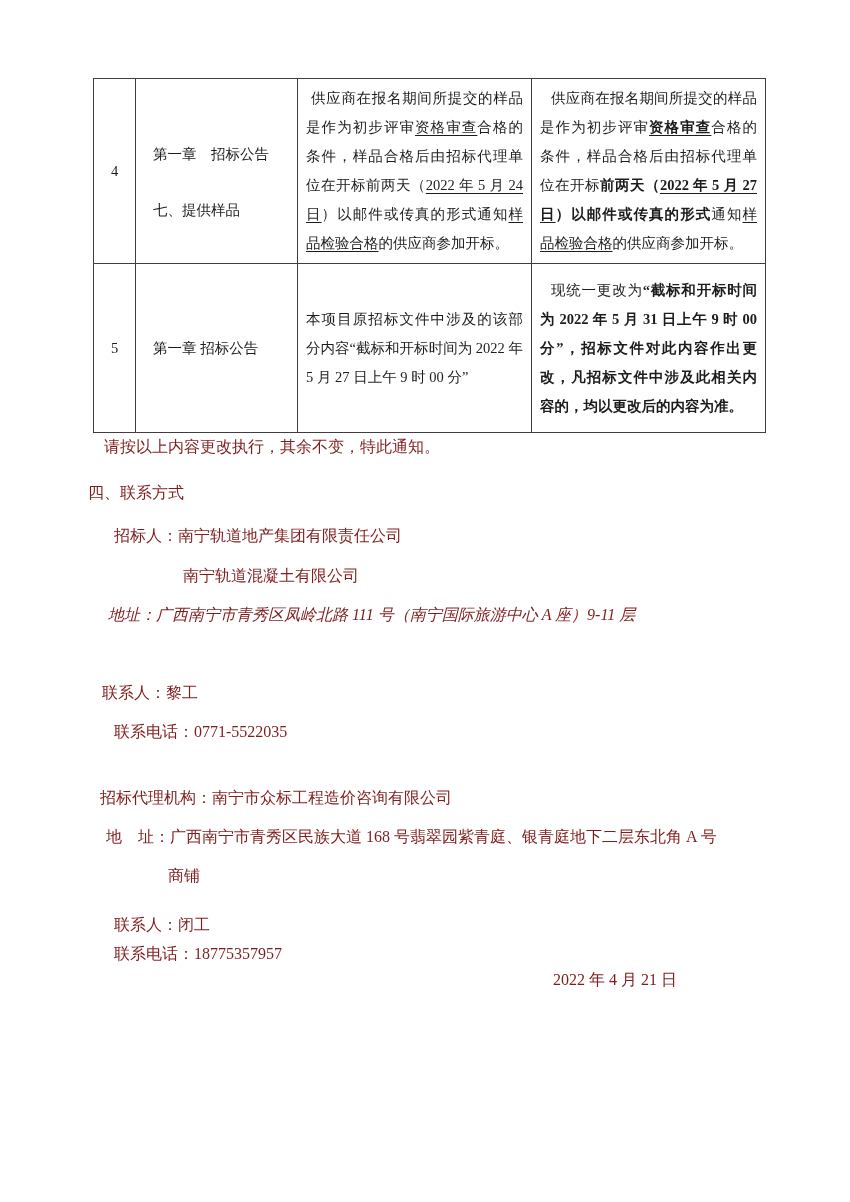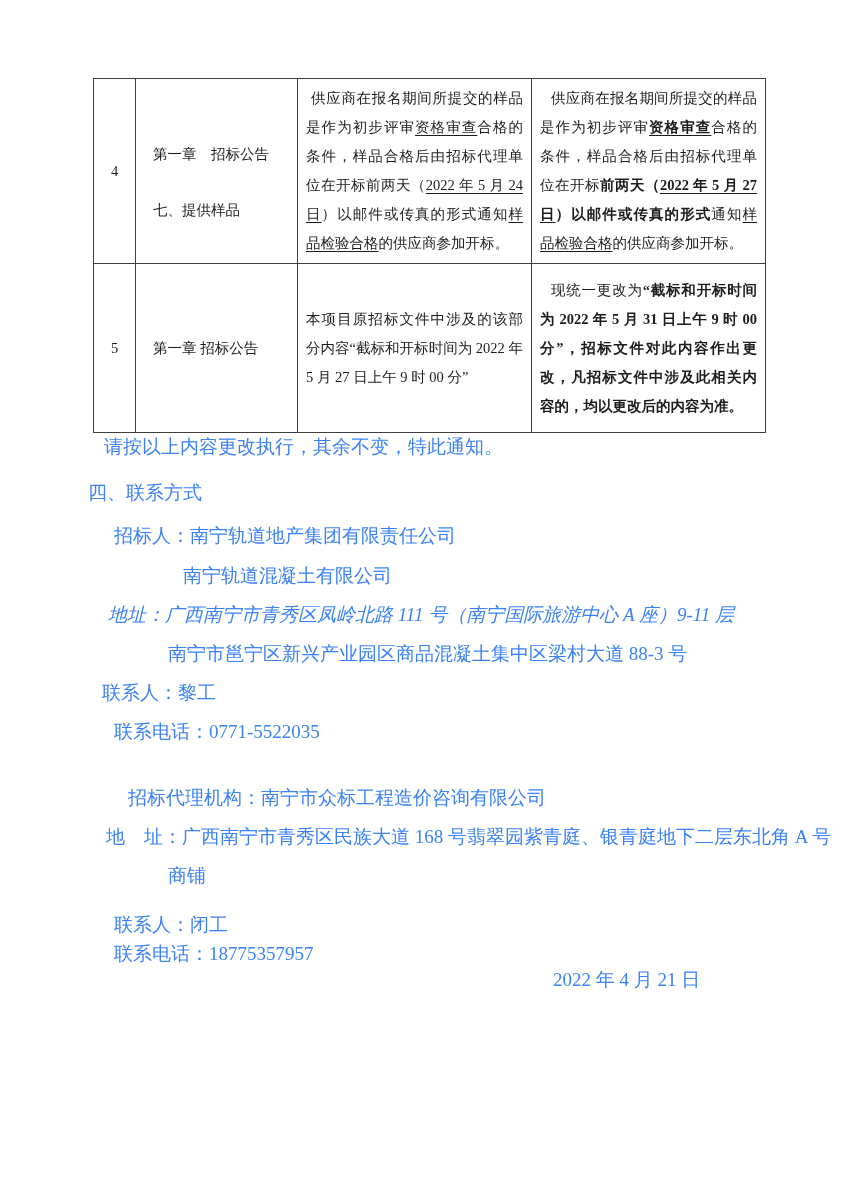--- a/index.html
+++ b/index.html
@@ -33,34 +33,34 @@
   tr.row-4{height:180px;}
   tr.row-5{height:169px;}
   .indent-sm{text-indent:5px;}
   .indent-md{text-indent:11px;}
   .b{font-weight:bold;}
   .u{text-decoration:underline;text-underline-offset:3px;}
 
   
   .line{
     position:absolute;
-    font-size:19px;
+    font-size:16px;
     line-height:20px;
     white-space:nowrap;
-    color:#3b82f6;
+    color:#7f1d1d;
   }
   .notice{left:104px;top:437px;}
   .sec-head{left:88px;top:483px;}
   .t-name1{left:114px;top:526px;}
   .t-name2{left:183px;top:566px;}
   .t-addr1{left:108px;top:605px;font-style:italic;}
   .t-addr2{left:168px;top:644px;}
   .t-contact{left:102px;top:683px;}
   .t-phone{left:114px;top:722px;}
-  .a-name{left:128px;top:788px;font-family:Liberation Serif, serif;}
+  .a-name{left:100px;top:788px;font-family:Liberation Serif, serif;}
   .a-addr1{left:106px;top:827px;}
   .a-addr2{left:168px;top:866px;}
   .a-contact{left:114px;top:905px;margin-top:10px;}
   .a-phone{left:114px;top:944px;}
   .doc-date{left:553px;top:970px;text-align:right;}
 </style>
 </head>
 <body>
 
 <div class="page">
@@ -88,21 +88,20 @@
     </tr>
   </tbody>
     </table>
 
   <div class="line notice">请按以上内容更改执行，其余不变，特此通知。</div>
   <div class="line sec-head">四、联系方式</div>
 
   <div class="line t-name1">招标人：南宁轨道地产集团有限责任公司</div>
   <div class="line t-name2">南宁轨道混凝土有限公司</div>
   <div class="line t-addr1">地址：广西南宁市青秀区凤岭北路 111 号（南宁国际旅游中心 A 座）9-11 层</div>
-  <div class="line t-addr2">南宁市邕宁区新兴产业园区商品混凝土集中区梁村大道 88-3 号</div>
   <div class="line t-contact">联系人：黎工</div>
   <div class="line t-phone">联系电话：0771-5522035</div>
 
   <div class="line a-name">招标代理机构：南宁市众标工程造价咨询有限公司</div>
   <div class="line a-addr1">地　址：广西南宁市青秀区民族大道 168 号翡翠园紫青庭、银青庭地下二层东北角 A 号</div>
   <div class="line a-addr2">商铺</div>
   <div class="line a-contact">联系人：闭工</div>
   <div class="line a-phone">联系电话：18775357957</div>
 
   <div class="line doc-date">2022 年 4 月 21 日</div>

